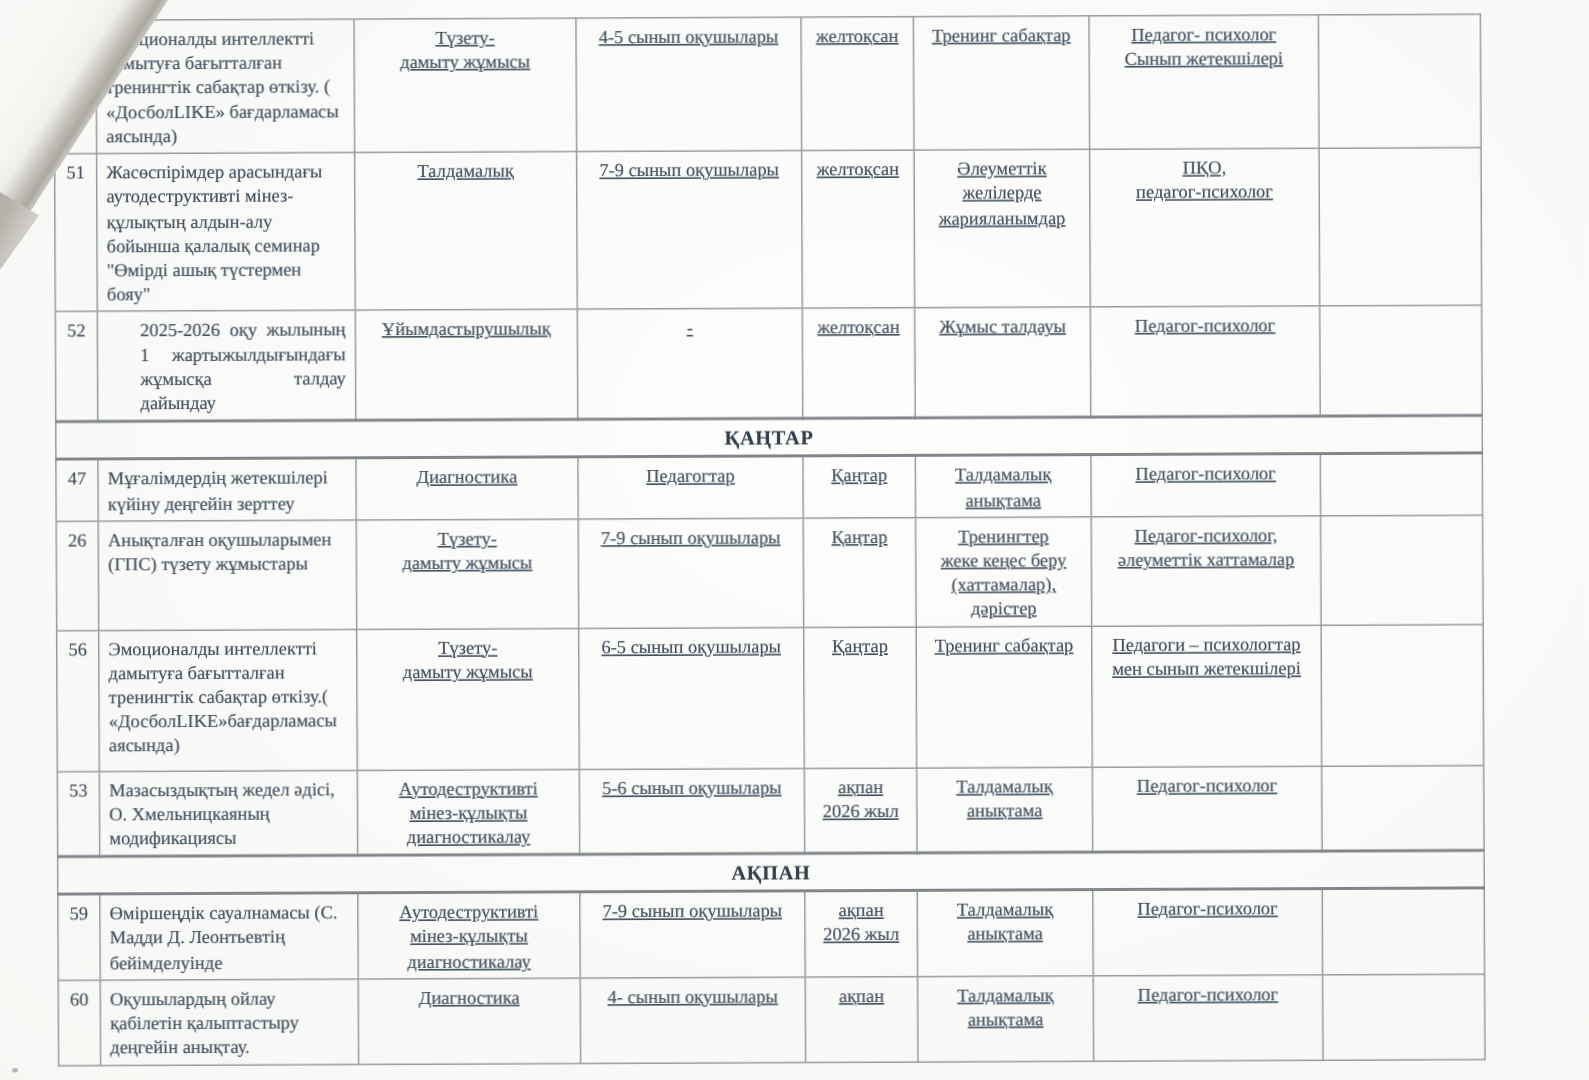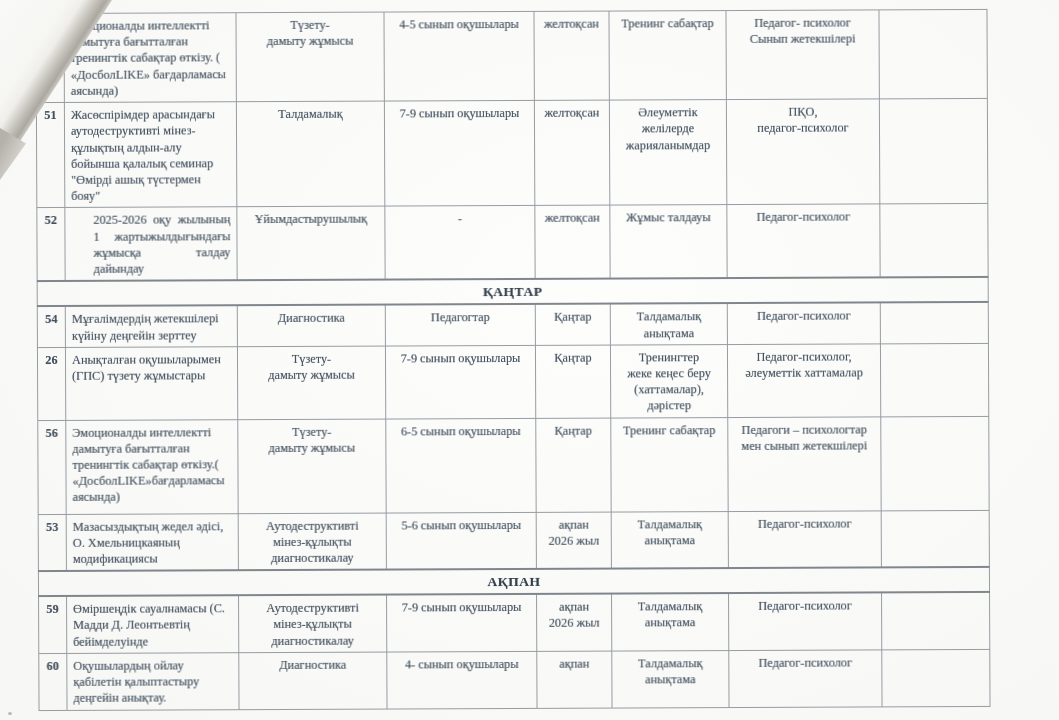--- a/index.html
+++ b/index.html
@@ -53,24 +53,24 @@
 
   col.c-num  { width: 28px; }
   col.c-act  { width: 172px; }
   col.c-type { width: 148px; }
   col.c-aud  { width: 150px; }
   col.c-date { width: 75px; }
   col.c-fmt  { width: 117px; }
   col.c-resp { width: 153px; }
   col.c-note { width: 108px; }
 
-  td.num  { text-align: center; padding-left: 2px; padding-right: 2px; font-weight: bold; }
+  td.num  { text-align: center; padding-left: 2px; padding-right: 2px; }
   td.act  { text-align: left; }
   td.act.just { text-align: justify; padding-left: 28px; }
-  td.ctr  { text-align: center; }
+  td.ctr  { text-align: center; text-decoration: underline; }
 
   tr.h85  { height: 85px; }
   tr.h98  { height: 98px; }
   tr.h47  { height: 47px; }
   tr.h40  { height: 40px; }
   tr.h60  { height: 60px; }
   tr.h94  { height: 94px; }
   tr.h52  { height: 52px; }
   tr.h53  { height: 53px; }
 
@@ -187,21 +187,21 @@
           <td class="ctr">Жұмыс талдауы</td>
           <td class="ctr">Педагог-психолог</td>
           <td></td>
         </tr>
 
         <tr class="month-row">
           <td colspan="8">ҚАҢТАР</td>
         </tr>
 
         <tr class="h40">
-          <td class="num">54</td>
+          <td class="num">47</td>
           <td class="act">Мұғалімдердің жетекшілері күйіну деңгейін зерттеу</td>
           <td class="ctr">Диагностика</td>
           <td class="ctr">Педагогтар</td>
           <td class="ctr">Қаңтар</td>
           <td class="ctr">Талдамалық
 анықтама</td>
           <td class="ctr">Педагог-психолог</td>
           <td></td>
         </tr>
 

